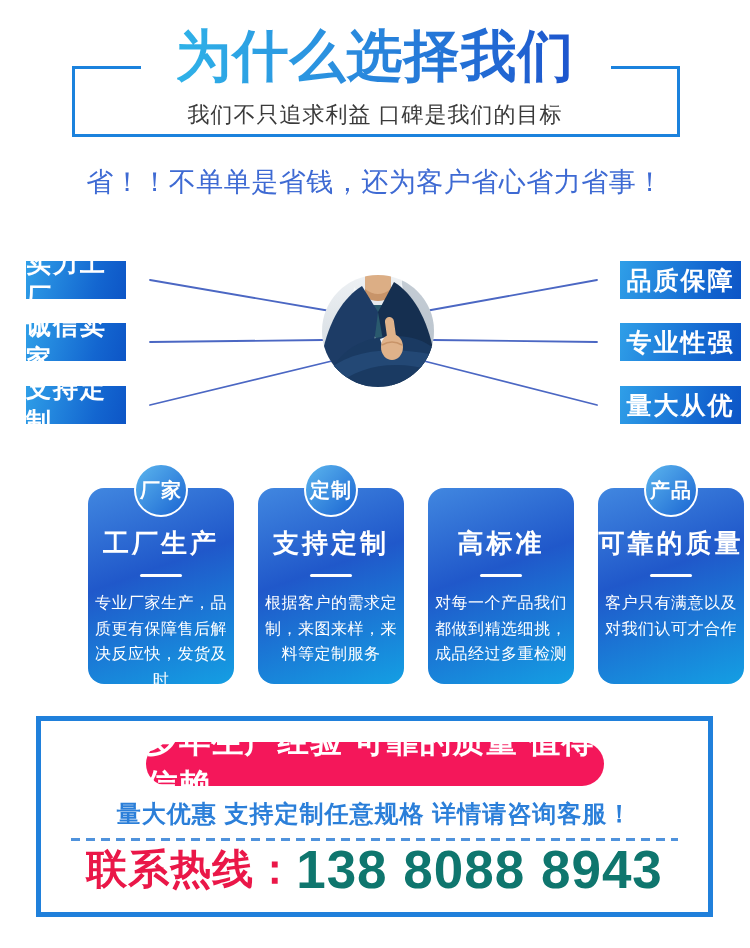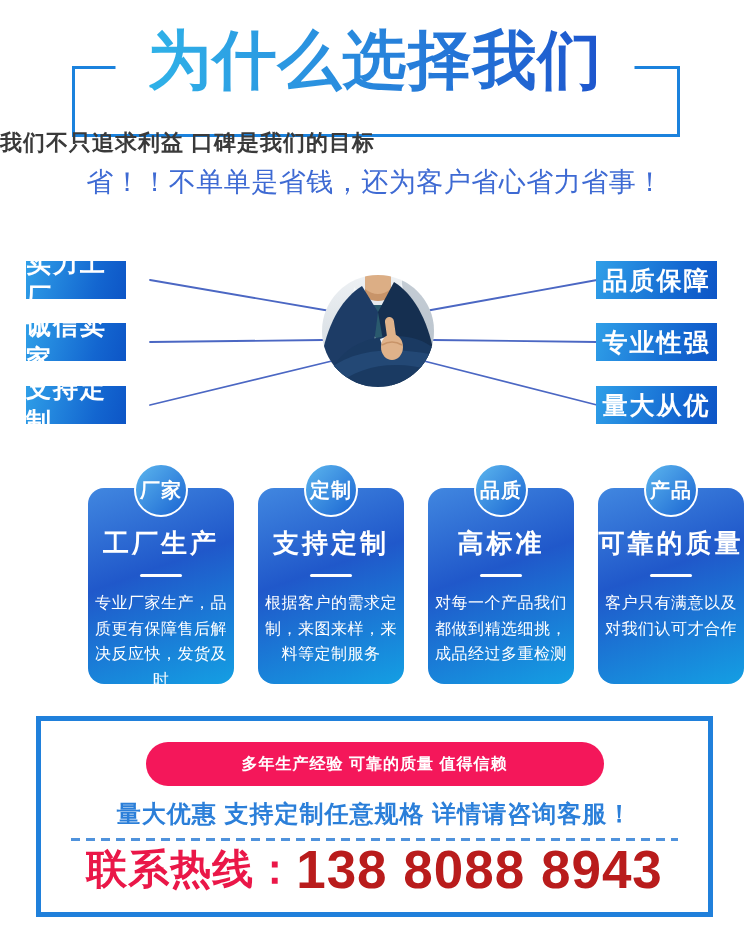--- a/index.html
+++ b/index.html
@@ -7,35 +7,35 @@
   #page{position:relative;width:750px;height:948px;background:#fff;overflow:hidden;margin:0 auto;}
 
   
   .frame{position:absolute;left:72px;top:66px;width:608px;height:71px;box-sizing:border-box;
          border-left:3px solid #1b82dd;border-right:3px solid #1b82dd;border-bottom:3px solid #1b82dd;}
   .frame::before,.frame::after{content:"";position:absolute;top:0;width:66px;height:3px;background:#1b82dd;}
   .frame::before{left:0;}
   .frame::after{right:0;}
   .main-title{position:absolute;top:22px;left:50%;transform:translateX(-50%);z-index:2;
               background:#fff;padding:0 32px;white-space:nowrap;}
-  .main-title span{font-size:64px;font-weight:800;line-height:1.2;letter-spacing:1px;
+  .main-title span{font-size:56px;font-weight:800;line-height:1.2;letter-spacing:1px;
               background:linear-gradient(90deg,#2fb2e8 0%,#2a8fdf 40%,#1d55cd 100%);
               -webkit-background-clip:text;background-clip:text;color:transparent;}
-  .subtitle{position:absolute;top:100px;left:0;width:100%;text-align:left;z-index:2;
-            font-size:22px;font-weight:700;color:#3a3a3a;letter-spacing:1px;margin-top:28px;}
+  .subtitle{position:absolute;top:100px;left:0;width:100%;text-align:center;z-index:2;
+            font-size:22px;font-weight:400;color:#3a3a3a;letter-spacing:1px;}
   .tagline{position:absolute;top:164px;left:0;width:100%;text-align:center;
            font-size:27px;font-weight:500;color:#3e6ad3;letter-spacing:0.5px;}
 
   
   .diagram{position:absolute;left:0;top:238px;width:750px;height:228px;}
   .diagram svg.lines{position:absolute;left:0;top:0;}
   .lbl{position:absolute;width:100px;height:38px;display:flex;align-items:center;justify-content:center;
        background:linear-gradient(105deg,#2f9fe8 0%,#1366d0 70%,#0d55c6 100%);
        color:#fff;font-size:25px;font-weight:bold;letter-spacing:2px;}
-  .lbl.r{left:596px;width:121px;}
+  .lbl.r{left:620px;width:121px;}
   .lbl.l{left:26px;}
   .row1{top:23px;} .row2{top:85px;} .row3{top:148px;}
   .photo{position:absolute;left:322px;top:37px;width:112px;height:112px;border-radius:50%;overflow:hidden;}
 
   
   .cards{position:absolute;left:0;top:464px;width:744px;display:flex;justify-content:flex-end;gap:24px;}
   .card{position:relative;width:146px;height:196px;margin-top:24px;border-radius:16px;
         background:linear-gradient(160deg,#4187e0 0%,#2058ca 42%,#149fe3 100%);
         color:#fff;text-align:center;}
   .badge{position:absolute;top:-25px;left:50%;transform:translateX(-50%);width:50px;height:50px;border-radius:50%;
@@ -44,28 +44,28 @@
          font-size:20px;font-weight:bold;letter-spacing:1px;}
   .card-title{padding-top:38px;font-size:26px;font-weight:bold;letter-spacing:3px;}
   .card-divider{width:42px;height:3px;background:#fff;margin:13px auto 0;border-radius:2px;}
   .card-desc{margin:13px 7px 0;font-size:16px;line-height:1.6;letter-spacing:0.5px;}
 
   
   .footer-box{position:absolute;left:36px;top:716px;width:677px;height:201px;box-sizing:border-box;
               border:5px solid #2080db;background:#fff;}
   .pill{width:458px;height:44px;margin:21px auto 0;border-radius:23px;background:#f4175a;
         display:flex;align-items:center;justify-content:center;
-        color:#fff;font-size:16px;font-weight:bold;letter-spacing:1px;}
+        color:#fff;font-size:32px;font-weight:bold;letter-spacing:1px;}
   .promo{margin-top:14px;text-align:center;font-size:24px;font-weight:bold;color:#2b7fd9;
          letter-spacing:1px;line-height:1.2;}
   .dashes{height:3px;margin:9px 30px 0;
           background:repeating-linear-gradient(90deg,#4f92dc 0 9px,transparent 9px 15px);}
   .phone{margin-top:0;display:flex;justify-content:center;align-items:center;line-height:1.1;}
   .phone-label{font-size:41px;font-weight:bold;color:#ea1748;letter-spacing:1px;}
-  .phone-number{font-size:53px;font-weight:bold;color:#b91c1c;letter-spacing:1px;}
+  .phone-number{font-size:53px;font-weight:bold;color:#0f766e;letter-spacing:1px;}
 </style>
 </head>
 <body>
 
 <div id="page">
 
   <div class="frame"></div>
   <div class="main-title">
     <span>为什么选择我们</span>
   </div>
@@ -124,21 +124,20 @@
       <div class="card-divider"></div>
       <div class="card-desc">专业厂家生产，品质更有保障售后解决反应快，发货及时</div>
     </div>
     <div class="card">
       <div class="badge">定制</div>
       <div class="card-title">支持定制</div>
       <div class="card-divider"></div>
       <div class="card-desc">根据客户的需求定制，来图来样，来料等定制服务</div>
     </div>
     <div class="card">
-      <div class="badge">品质</div>
       <div class="card-title">高标准</div>
       <div class="card-divider"></div>
       <div class="card-desc">对每一个产品我们都做到精选细挑，成品经过多重检测</div>
     </div>
     <div class="card">
       <div class="badge">产品</div>
       <div class="card-title">可靠的质量</div>
       <div class="card-divider"></div>
       <div class="card-desc">客户只有满意以及对我们认可才合作</div>
     </div>

